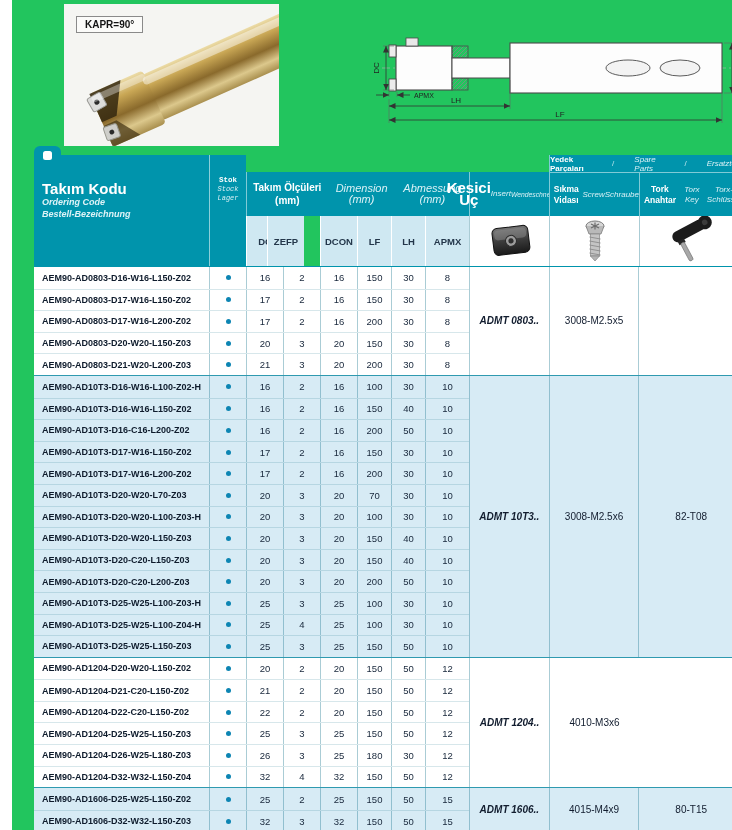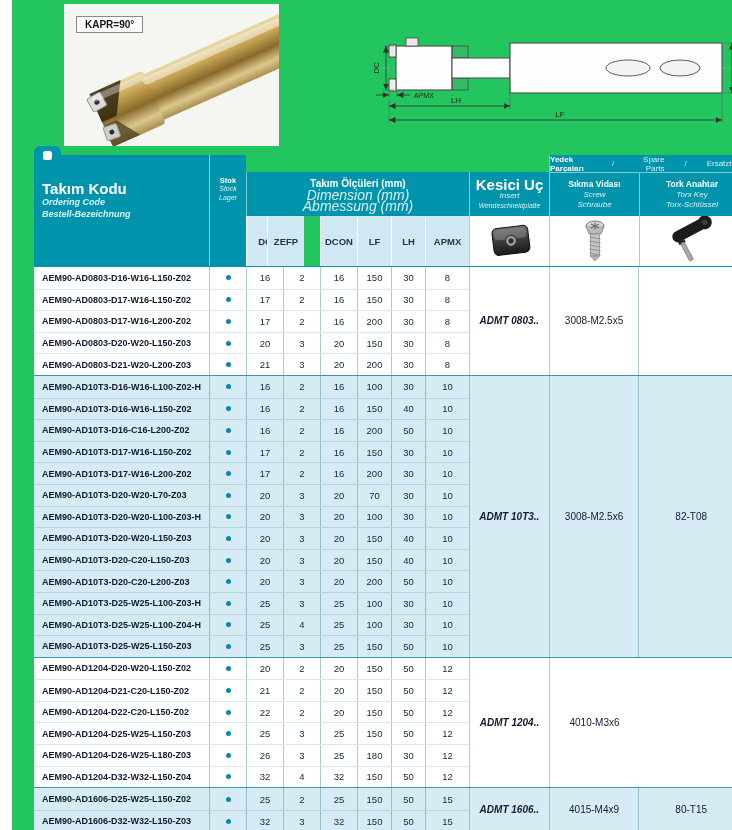--- a/index.html
+++ b/index.html
@@ -17,35 +17,35 @@
   .corner-tab{position:absolute;left:0;top:-9px;width:27px;height:19px;background:var(--teal,#0094ac);
               border-radius:6px 6px 0 0;display:flex;align-items:center;justify-content:center;z-index:2;}
   .corner-glyph{width:9px;height:9px;background:#fff;border-radius:2.5px;}
 
   .thead{position:relative;height:111px;border-bottom:1.5px solid var(--teal,#0094ac);}
   .hteal{position:absolute;background:var(--teal,#0094ac);color:#fff;box-sizing:border-box;}
   .h-code{left:0;top:0;width:175px;height:111px;border-radius:8px 0 0 0;padding:27px 0 0 8px;}
   .h-code .t1{font-size:15px;font-weight:bold;line-height:14px;}
   .h-code .t2{font-size:9px;font-weight:bold;font-style:italic;color:#def3f7;line-height:12px;}
   .h-stock{left:175px;top:0;width:37px;height:111px;padding-top:21px;text-align:center;
-           border-left:1px solid rgba(255,255,255,.55);}
+           border-left:1px solid rgba(255,255,255,.55);font-family:Liberation Mono, monospace;}
   .h-stock .s1{font-size:7.5px;font-weight:bold;line-height:9px;}
   .h-stock .s2{font-size:7px;font-style:italic;color:#d6eff4;line-height:8.5px;}
-  .h-mid{display:flex;flex-direction:column;align-items:center;justify-content:center;text-align:center;}
+  .h-mid{display:flex;align-items:center;justify-content:center;text-align:center;}
   .h-dims{left:212px;top:17px;width:223px;height:44px;border-left:1px solid rgba(255,255,255,.5);}
   .h-dims .m1{font-size:10px;font-weight:bold;line-height:13px;}
-  .h-dims .m2{font-size:14px;font-style:italic;color:#d9f1f6;line-height:11px;}
+  .h-dims .m2{font-size:11px;font-style:italic;color:#d9f1f6;line-height:11px;}
   .h-insert{left:435px;top:17px;width:80px;height:44px;border-left:1px solid rgba(255,255,255,.5);}
   .h-insert .m1{font-size:15px;font-weight:bold;line-height:12px;}
   .h-insert .m2{font-size:8px;font-style:italic;color:#d9f1f6;line-height:10px;}
   .h-insert .m3{font-size:6.8px;font-style:italic;color:#d9f1f6;line-height:9px;}
   .h-spare{left:515px;top:0;width:195px;height:17px;display:flex;align-items:center;justify-content:center;
            gap:20px;font-size:8px;border-left:1px solid rgba(255,255,255,.5);}
   .h-spare .sp-tr{font-weight:bold;}
-  .h-spare .sp-i{color:#d9f1f6;text-align:right;}
+  .h-spare .sp-i{font-style:italic;color:#d9f1f6;}
   .h-spare .sp-sep{color:#bfe7ee;}
   .h-screw{left:515px;top:17px;width:90px;height:44px;border-left:1px solid rgba(255,255,255,.5);border-top:1px solid rgba(255,255,255,.5);}
   .h-torx{left:605px;top:17px;width:105px;height:44px;border-left:1px solid rgba(255,255,255,.5);border-top:1px solid rgba(255,255,255,.5);}
   .h-screw .m1,.h-torx .m1{font-size:8.5px;font-weight:bold;line-height:11px;}
   .h-screw .m2,.h-torx .m2{font-size:8px;font-style:italic;color:#d9f1f6;line-height:10px;}
 
   .colcell{position:absolute;top:61px;height:50px;background:var(--headcell,#cfe8f2);box-sizing:border-box;
            display:flex;align-items:center;justify-content:center;font-size:9.5px;font-weight:bold;
            color:#23364a;border-left:1px solid #fff;}
   .col0{left:212px;width:37px;}.col1{left:233px;width:37px;}.col2{left:286px;width:37px;}

